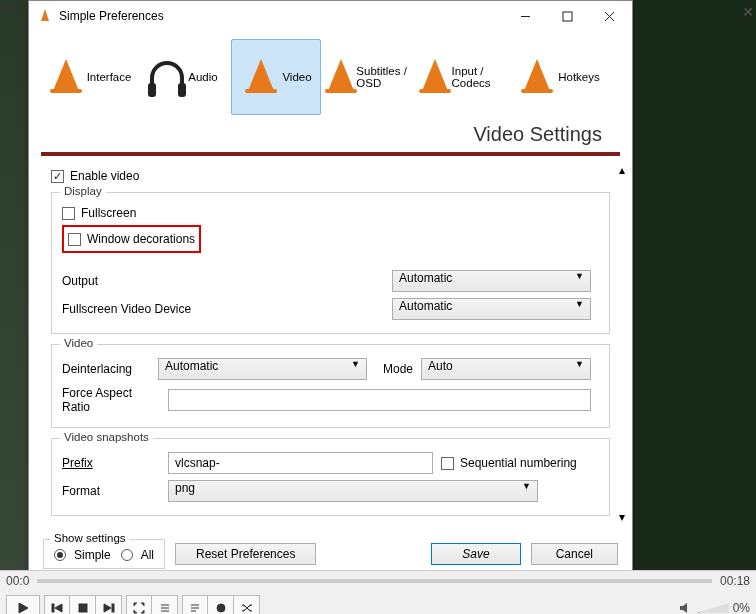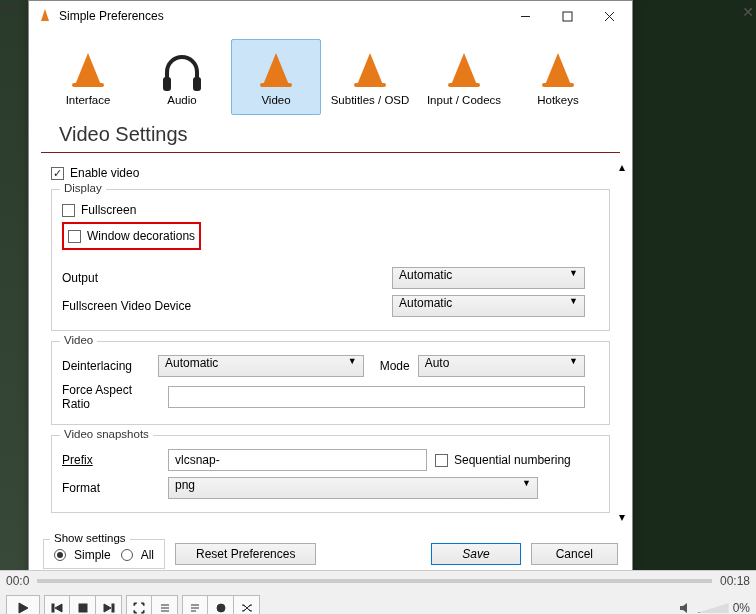--- a/index.html
+++ b/index.html
@@ -11,42 +11,42 @@
 .dialog { position: absolute; left: 28px; top: 0; width: 605px; height: 580px; background: #fff; border: 1px solid #888; box-shadow: 0 0 8px rgba(0,0,0,.3); display: flex; flex-direction: column; }
 
 .titlebar { height: 30px; display: flex; align-items: center; padding: 0 2px 0 8px; }
 .titlebar-icon svg { width: 16px; height: 16px; }
 .titlebar-text { margin-left: 6px; flex: 1; }
 .titlebar-btns { display: flex; }
 .tb { width: 42px; height: 28px; display: flex; align-items: center; justify-content: center; cursor: default; }
 .tb svg { width: 11px; height: 11px; stroke: #222; stroke-width: 1; fill: none; }
 
 .tabs { display: flex; gap: 4px; padding: 8px 14px 6px 14px; }
-.tab { width: 90px; height: 76px; display: flex; flex-direction: column; align-items: center; justify-content: center; border-radius: 2px; cursor: default; }
+.tab { width: 90px; height: 76px; display: flex; flex-direction: row; align-items: center; justify-content: center; border-radius: 2px; cursor: default; }
 .tab.selected { background: #cce4f7; border: 1px solid #7ab8e6; }
 .tab-icon { width: 42px; height: 42px; margin-bottom: 4px; display: flex; align-items: center; justify-content: center; }
 .tab-label { font-size: 11.5px; }
 
 .cone { width: 0; height: 0; border-left: 13px solid transparent; border-right: 13px solid transparent; border-bottom: 32px solid #e67a1a; position: relative; }
 .cone::after { content: ""; position: absolute; left: -16px; top: 30px; width: 32px; height: 4px; background: #e67a1a; border-radius: 2px; }
 .headphones { width: 34px; height: 28px; border: 4px solid #222; border-bottom: none; border-radius: 17px 17px 0 0; position: relative; }
 .headphones::before, .headphones::after { content: ""; position: absolute; width: 8px; height: 14px; background: #222; border-radius: 3px; top: 18px; }
 .headphones::before { left: -6px; } .headphones::after { right: -6px; }
 
-.section-title { font-size: 20px; color: #333; padding: 2px 18px 6px 18px; border-bottom: 1px solid #7f1d1d; margin: 0 12px; }
+.section-title { font-size: 20px; color: #333; padding: 2px 18px 6px 18px; border-bottom: 4px solid #7f1d1d; margin: 0 12px; text-align: right; }
 
 .content { flex: 1; overflow-y: auto; padding: 10px 22px 4px 22px; position: relative; }
 .scrollbar-stub { position: absolute; right: 2px; top: 6px; width: 16px; height: 16px; display:flex; align-items:center; justify-content:center; }
 .scrollbar-down { position: absolute; right: 2px; bottom: 6px; width: 16px; height: 16px; display:flex; align-items:center; justify-content:center; }
 
 .chk { display: flex; align-items: center; gap: 6px; padding: 3px 0; }
 .chk-box { width: 13px; height: 13px; border: 1px solid #666; display: flex; align-items: center; justify-content: center; background:#fff; }
 .chk-box.checked::after { content: "✓"; font-size: 11px; line-height: 1; color: #222; }
 
-.group { border: 1px solid #d0d0d0; margin: 6px 0 10px 0; padding: 10px 24px 10px 10px; position: relative; }
+.group { border: 1px solid #d0d0d0; margin: 6px 0 10px 0; padding: 10px 18px 10px 10px; position: relative; }
 .group-legend { position: absolute; top: -8px; left: 8px; background: #fff; padding: 0 4px; font-size: 11.5px; color: #333; }
 
 .row { display: flex; align-items: center; gap: 8px; padding: 3px 0; }
 .row label { width: 128px; }
 .row.wide label { width: 88px; }
 .sel { flex: 1; height: 22px; border: 1px solid #adadad; background: linear-gradient(#f4f4f4,#e8e8e8); display: flex; align-items: flex-start; padding: 0 6px; justify-content: space-between; }
 .sel .arrow { font-size: 9px; }
 .inp { flex: 1; height: 22px; border: 1px solid #adadad; padding: 0 6px; background: #fff; display:flex; align-items:center; }
 .btn { height: 22px; padding: 0 20px; border: 1px solid #adadad; background: linear-gradient(#f4f4f4,#e8e8e8); display: flex; align-items: center; }
 .btn.primary { border: 1.5px solid #0078d7; font-style: italic; }

